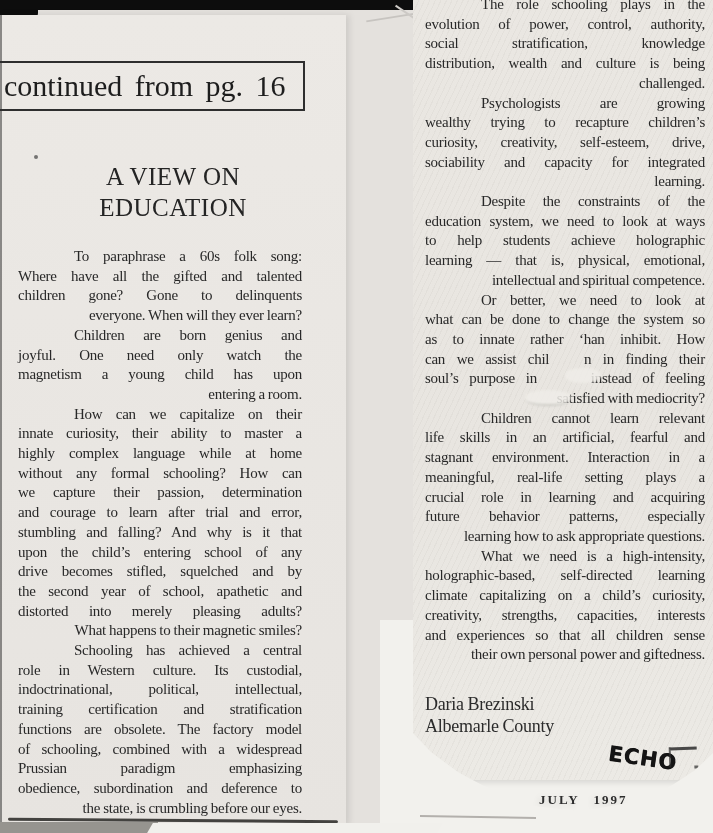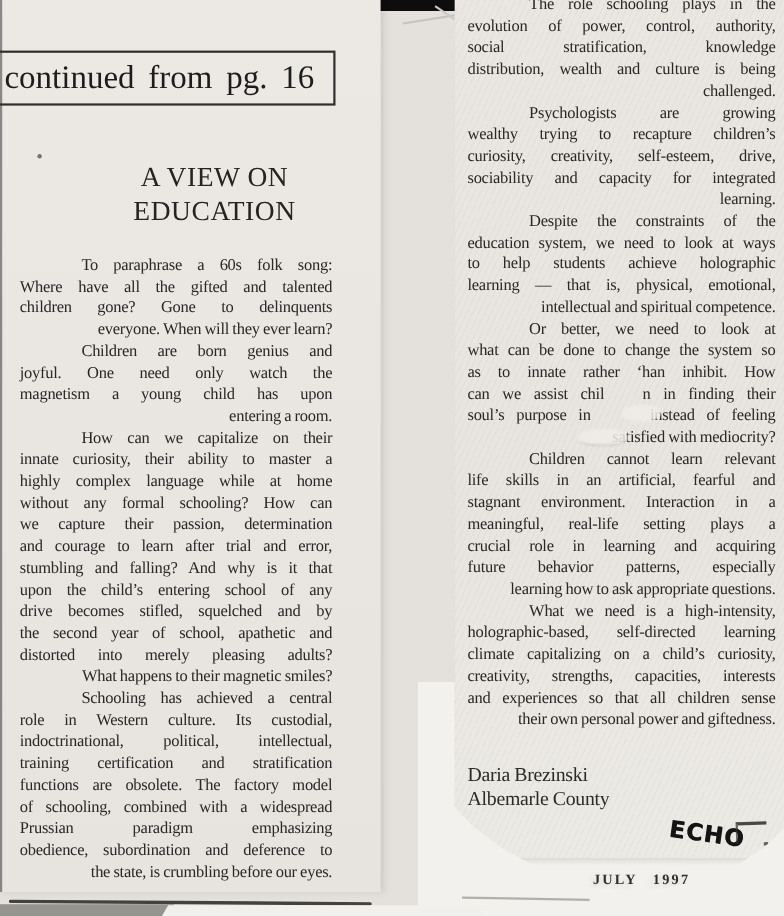--- a/index.html
+++ b/index.html
@@ -11,35 +11,35 @@
   }
   
   .bg-lower-right{position:absolute;left:380px;top:620px;width:333px;height:213px;background:#f2f1ed;}
   .top-black-strip{position:absolute;left:0;top:0;width:418px;height:10px;background:#0d0d0d;}
   .top-left-blob{position:absolute;left:0;top:0;width:38px;height:17px;background:#0d0d0d;border-radius:0 0 4px 0;}
   .top-right-dash{position:absolute;left:698px;top:6px;width:12px;height:3px;background:#4a4a4a;transform:rotate(-18deg);}
   .crease-1{position:absolute;left:366px;top:16px;width:56px;height:2px;background:#c7c4c0;transform:rotate(-9deg);}
   .crease-2{position:absolute;left:393px;top:13px;width:30px;height:2px;background:#cdcac6;transform:rotate(34deg);}
   
   .left-clipping{
-    position:absolute;left:0;top:0;width:346px;height:811px;
+    position:absolute;left:0;top:15px;width:346px;height:811px;
     background:linear-gradient(180deg,#ece9e5 0%,#e9e6e2 55%,#e7e4e0 100%);
     filter:drop-shadow(3px 0 3px rgba(0,0,0,0.10));
   }
   .left-edge-shadow{position:absolute;left:0;top:0;width:2px;height:100%;background:rgba(40,40,40,0.5);}
   .continued-box{
     position:absolute;left:-10px;top:46px;width:315px;height:50px;
     border:2px solid #2e2e2e;display:flex;align-items:center;
     padding-left:12px;box-sizing:border-box;
   }
   .continued-box span{font-size:30px;word-spacing:5px;color:#1d1d1d;white-space:nowrap;}
   .headline{
     position:absolute;top:146px;left:0;width:100%;margin:0;
     font-size:25px;font-weight:normal;line-height:31px;letter-spacing:0.5px;
-    text-align:center;color:#242424;padding-left:22px;
+    text-align:center;color:#242424;
   }
   .headline-inner{display:inline-block;width:190px;}
   .ink-speck{position:absolute;left:34px;top:140px;width:4px;height:4px;background:#4c4c4c;border-radius:50%;opacity:0.75;}
   .left-body{position:absolute;left:18px;top:232px;width:284px;}
   
   .left-tear-line{position:absolute;left:8px;top:819px;width:330px;height:3px;background:#43423f;transform:rotate(0.4deg);border-radius:2px;}
   .left-tear-dark{position:absolute;left:0;top:822px;width:158px;height:11px;background:#96948f;}
   .left-tear-white{position:absolute;left:150px;top:823px;width:290px;height:10px;background:#f1f0ec;transform:skewX(-30deg);}
   
   .right-clipping{

